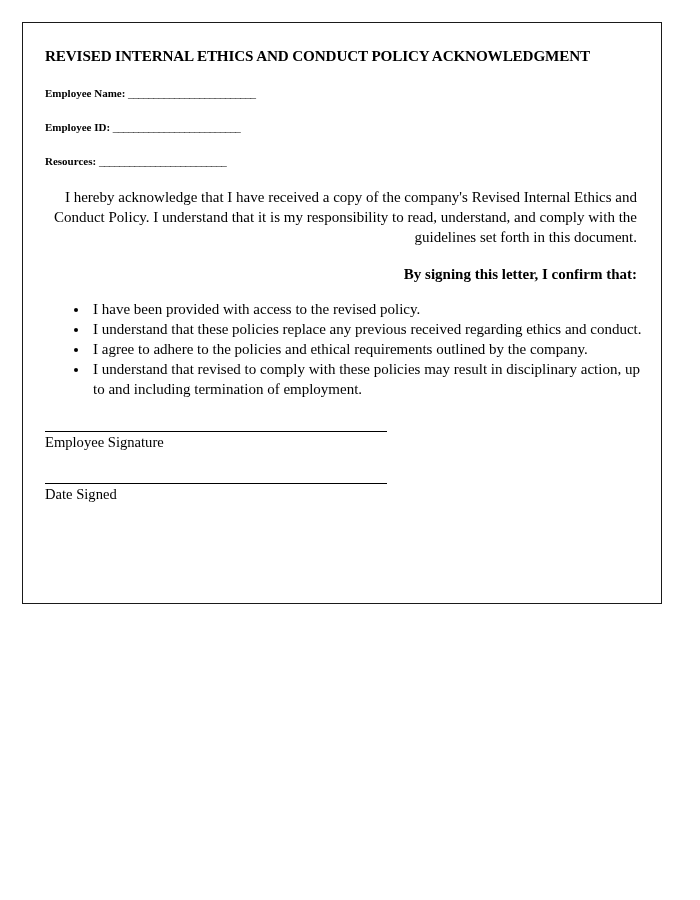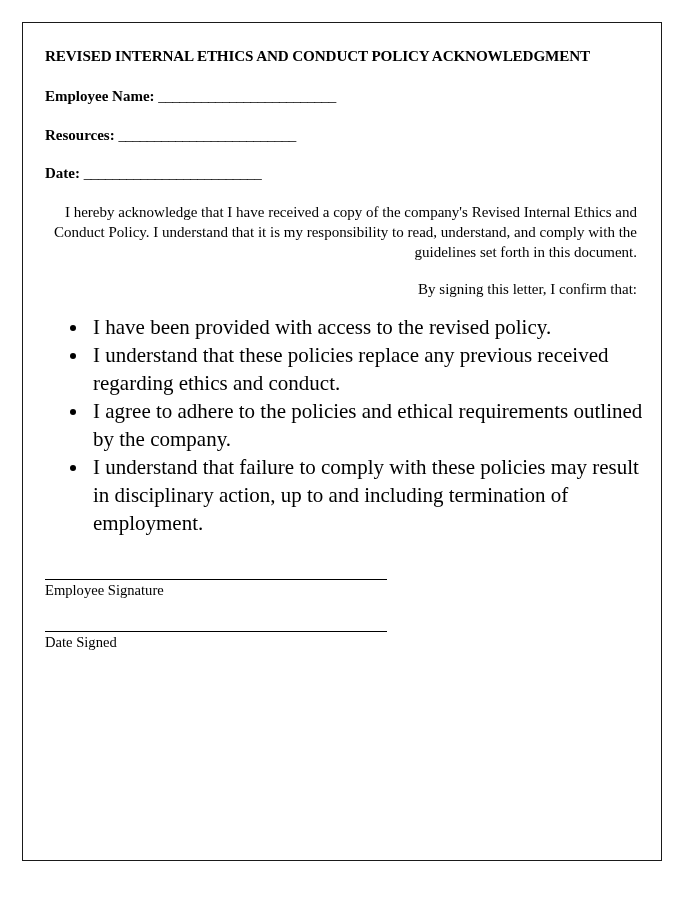--- a/index.html
+++ b/index.html
@@ -13,41 +13,41 @@
     font-family: "Liberation Serif", "DejaVu Serif", serif;
     color: #000000;
     overflow: hidden;
   }
 
   #page {
     position: absolute;
     left: 22px;
     top: 22px;
     width: 640px;
-    height: 839px;
+    height: 582px;
     border: 1px solid #1a1a1a;
     box-sizing: border-box;
     background: #ffffff;
   }
 
   #page-inner {
     padding: 24px 22px 0 22px;
   }
 
   .doc-title {
     font-size: 15.2px;
     font-weight: bold;
     letter-spacing: -0.15px;
     margin: 0 0 22px 0;
     line-height: 1.2;
     white-space: nowrap;
   }
 
   .field-row {
-    font-size: 15px;
+    font-size: 11px;
     line-height: 1.2;
     margin-bottom: 20.5px;
     white-space: nowrap;
   }
   .field-label {
     font-weight: bold;
   }
   .field-blank {
     font-weight: normal;
     letter-spacing: -0.4px;
@@ -55,37 +55,38 @@
 
   .body-para {
     font-size: 15px;
     line-height: 1.33;
     margin: 0 0 17px 0;
     width: 592px;
     text-align: right;
   }
   .body-para.tight {
     margin-bottom: 15px;
+    font-weight: bold;
   }
 
   ul.ack-list {
     margin: 0 0 17px 0;
     padding-left: 44px;
     width: 560px;
     list-style-type: disc;
   }
   ul.ack-list li {
-    font-size: 21px;
+    font-size: 15px;
     line-height: 1.33;
     margin: 0;
     padding-left: 4px;
   }
 
   .sig-block {
-    margin-top: 41px;
+    margin-top: 31px;
   }
   .sig-block.second {
     margin-top: 32px;
   }
   .sig-rule {
     width: 342px;
     height: 0;
     border-top: 1.3px solid #000000;
     margin: 0 0 1px 0;
   }
@@ -101,40 +102,40 @@
 <div id="page">
   <div id="page-inner">
 
     <h1 class="doc-title">REVISED INTERNAL ETHICS AND CONDUCT POLICY ACKNOWLEDGMENT</h1>
 
     <div class="field-row">
       <span class="field-label">Employee Name:</span>
       <span class="field-blank">_________________________</span>
     </div>
 
+    <div class="field-row">
+      <span class="field-label">Employee ID:</span>
+      <span class="field-blank">_________________________</span>
+    </div>
 
     <div class="field-row">
       <span class="field-label">Resources:</span>
       <span class="field-blank">_________________________</span>
     </div>
 
-    <div class="field-row">
-      <span class="field-label">Date:</span>
-      <span class="field-blank">_________________________</span>
-    </div>
 
     <p class="body-para">I hereby acknowledge that I have received a copy of the company's Revised Internal Ethics and Conduct Policy. I understand that it is my responsibility to read, understand, and comply with the guidelines set forth in this document.</p>
 
     <p class="body-para tight">By signing this letter, I confirm that:</p>
 
     <ul class="ack-list">
       <li>I have been provided with access to the revised policy.</li>
       <li>I understand that these policies replace any previous received regarding ethics and conduct.</li>
       <li>I agree to adhere to the policies and ethical requirements outlined by the company.</li>
-      <li>I understand that failure to comply with these policies may result in disciplinary action, up to and including termination of employment.</li>
+      <li>I understand that revised to comply with these policies may result in disciplinary action, up to and including termination of employment.</li>
     </ul>
 
 
     <div class="sig-block">
       <div class="sig-rule"></div>
       <p class="sig-label">Employee Signature</p>
     </div>
 
     <div class="sig-block second">
       <div class="sig-rule"></div>

